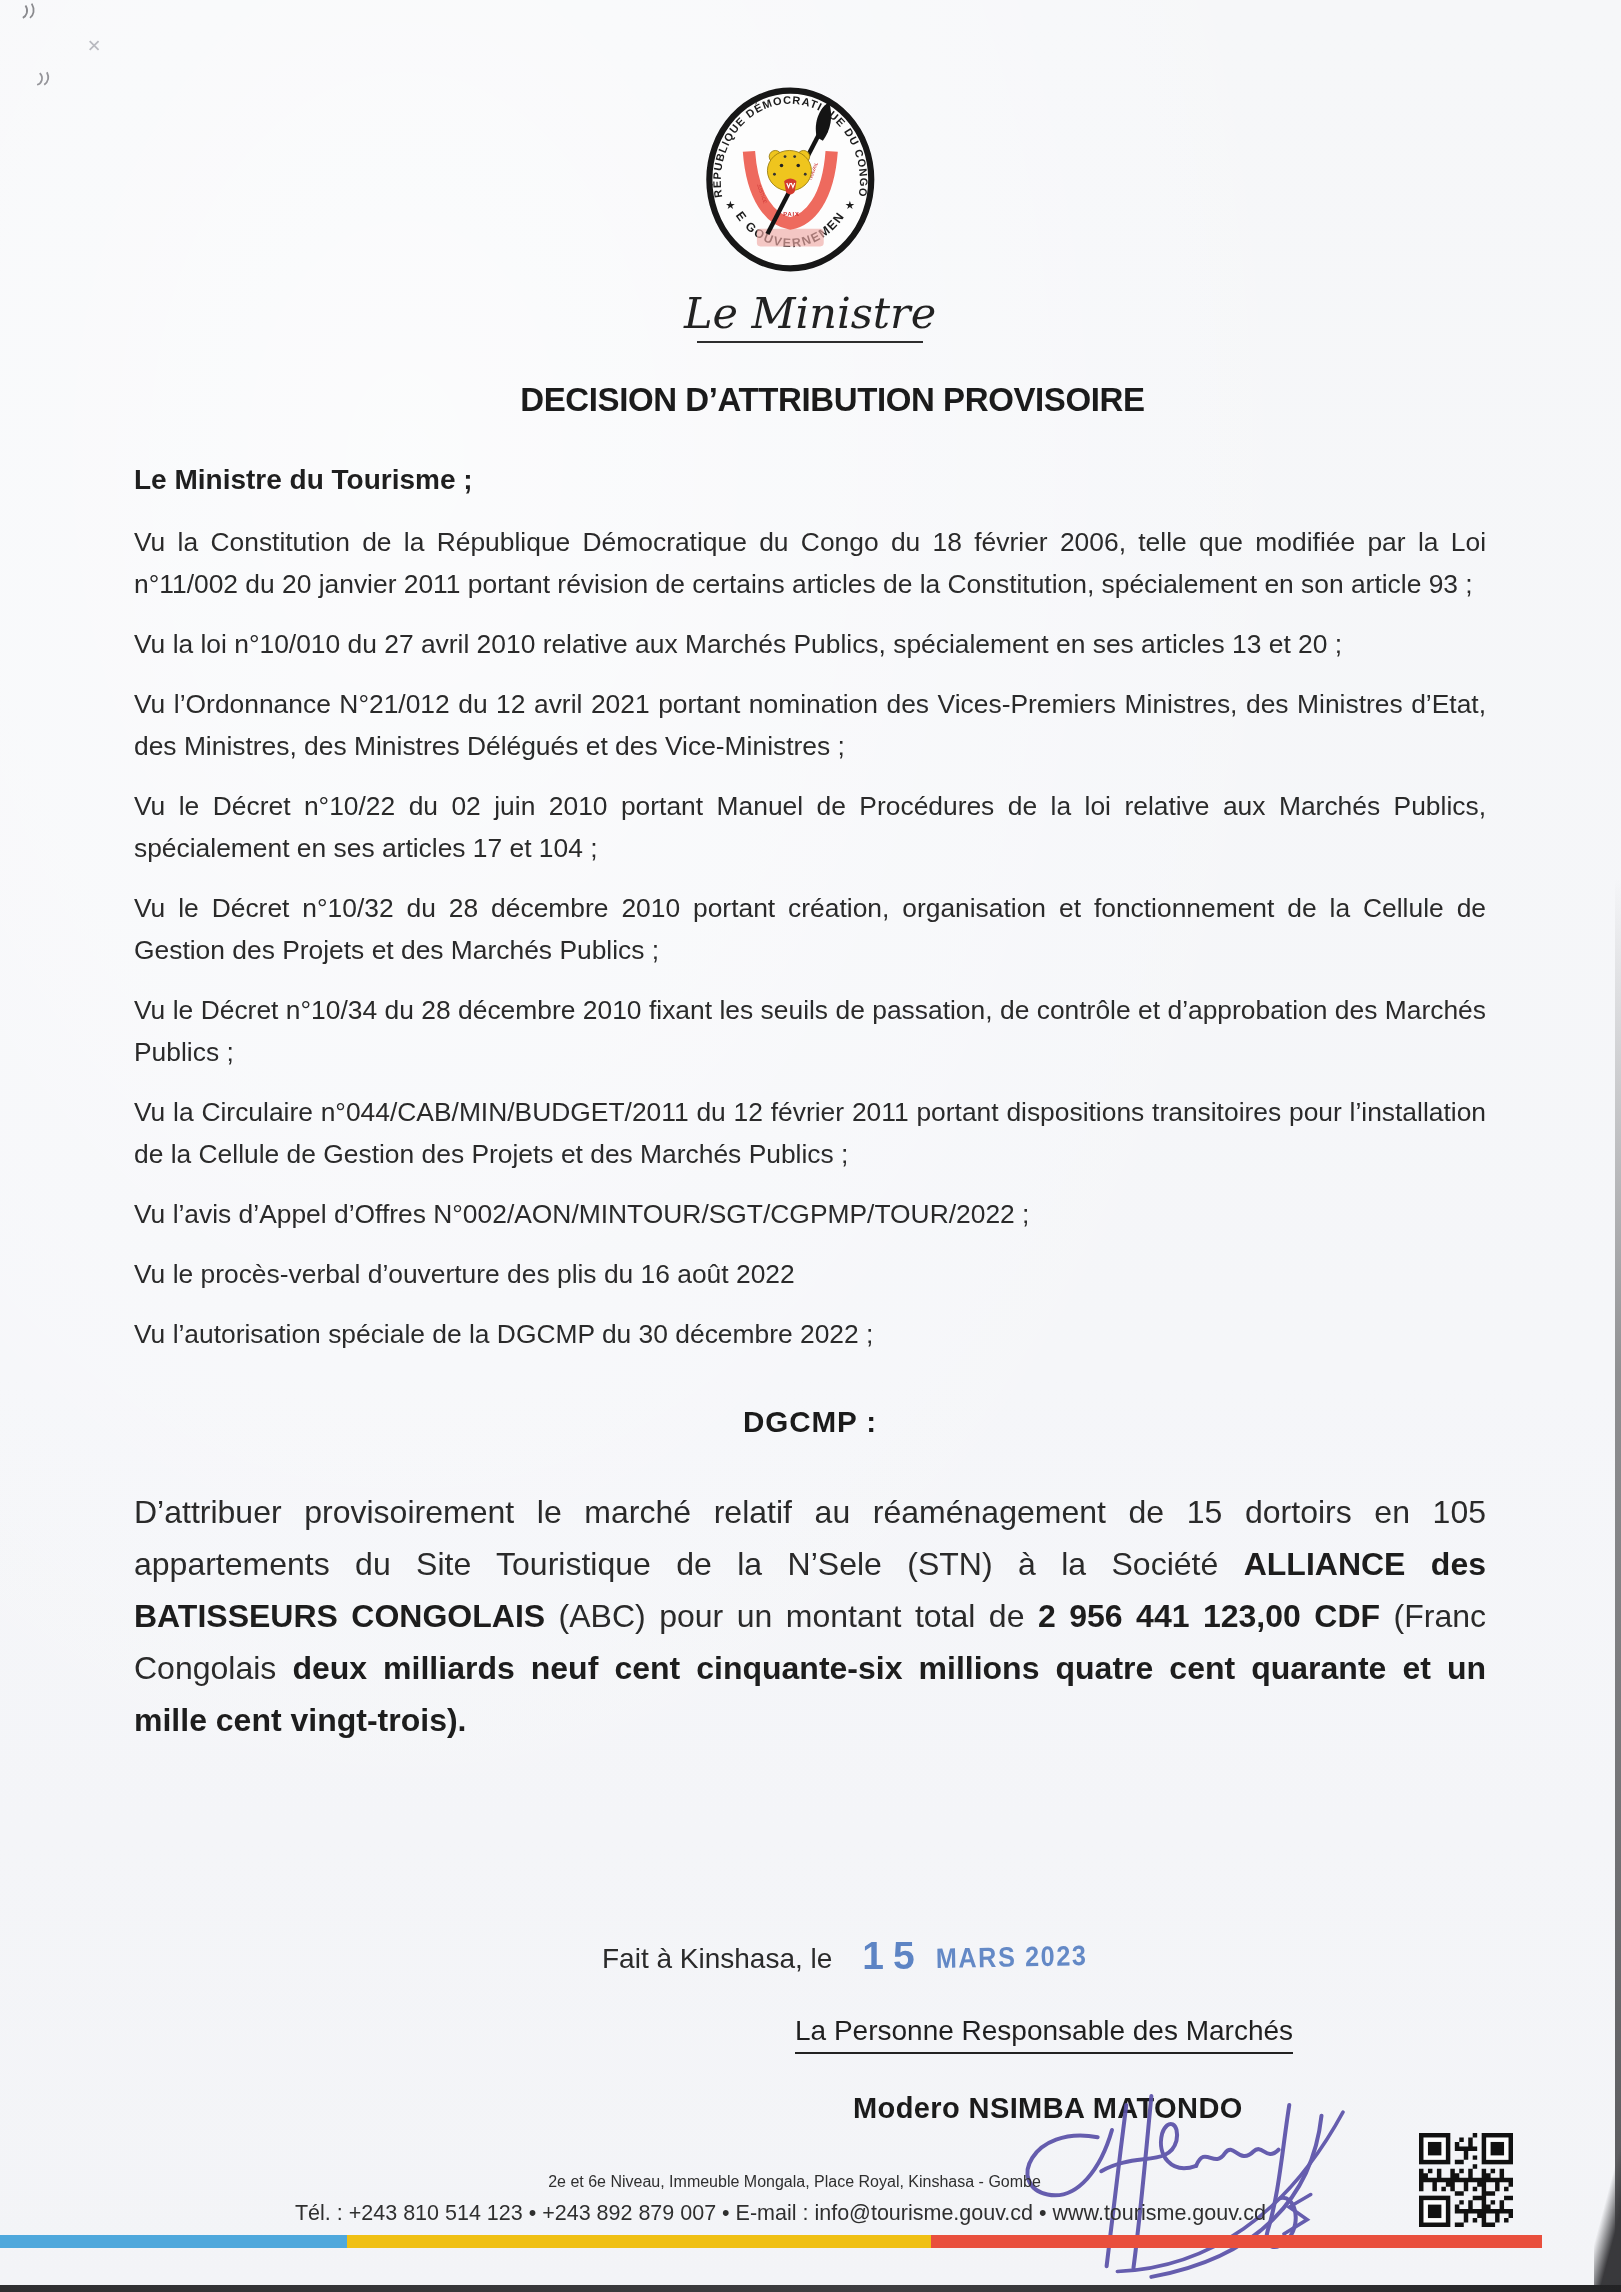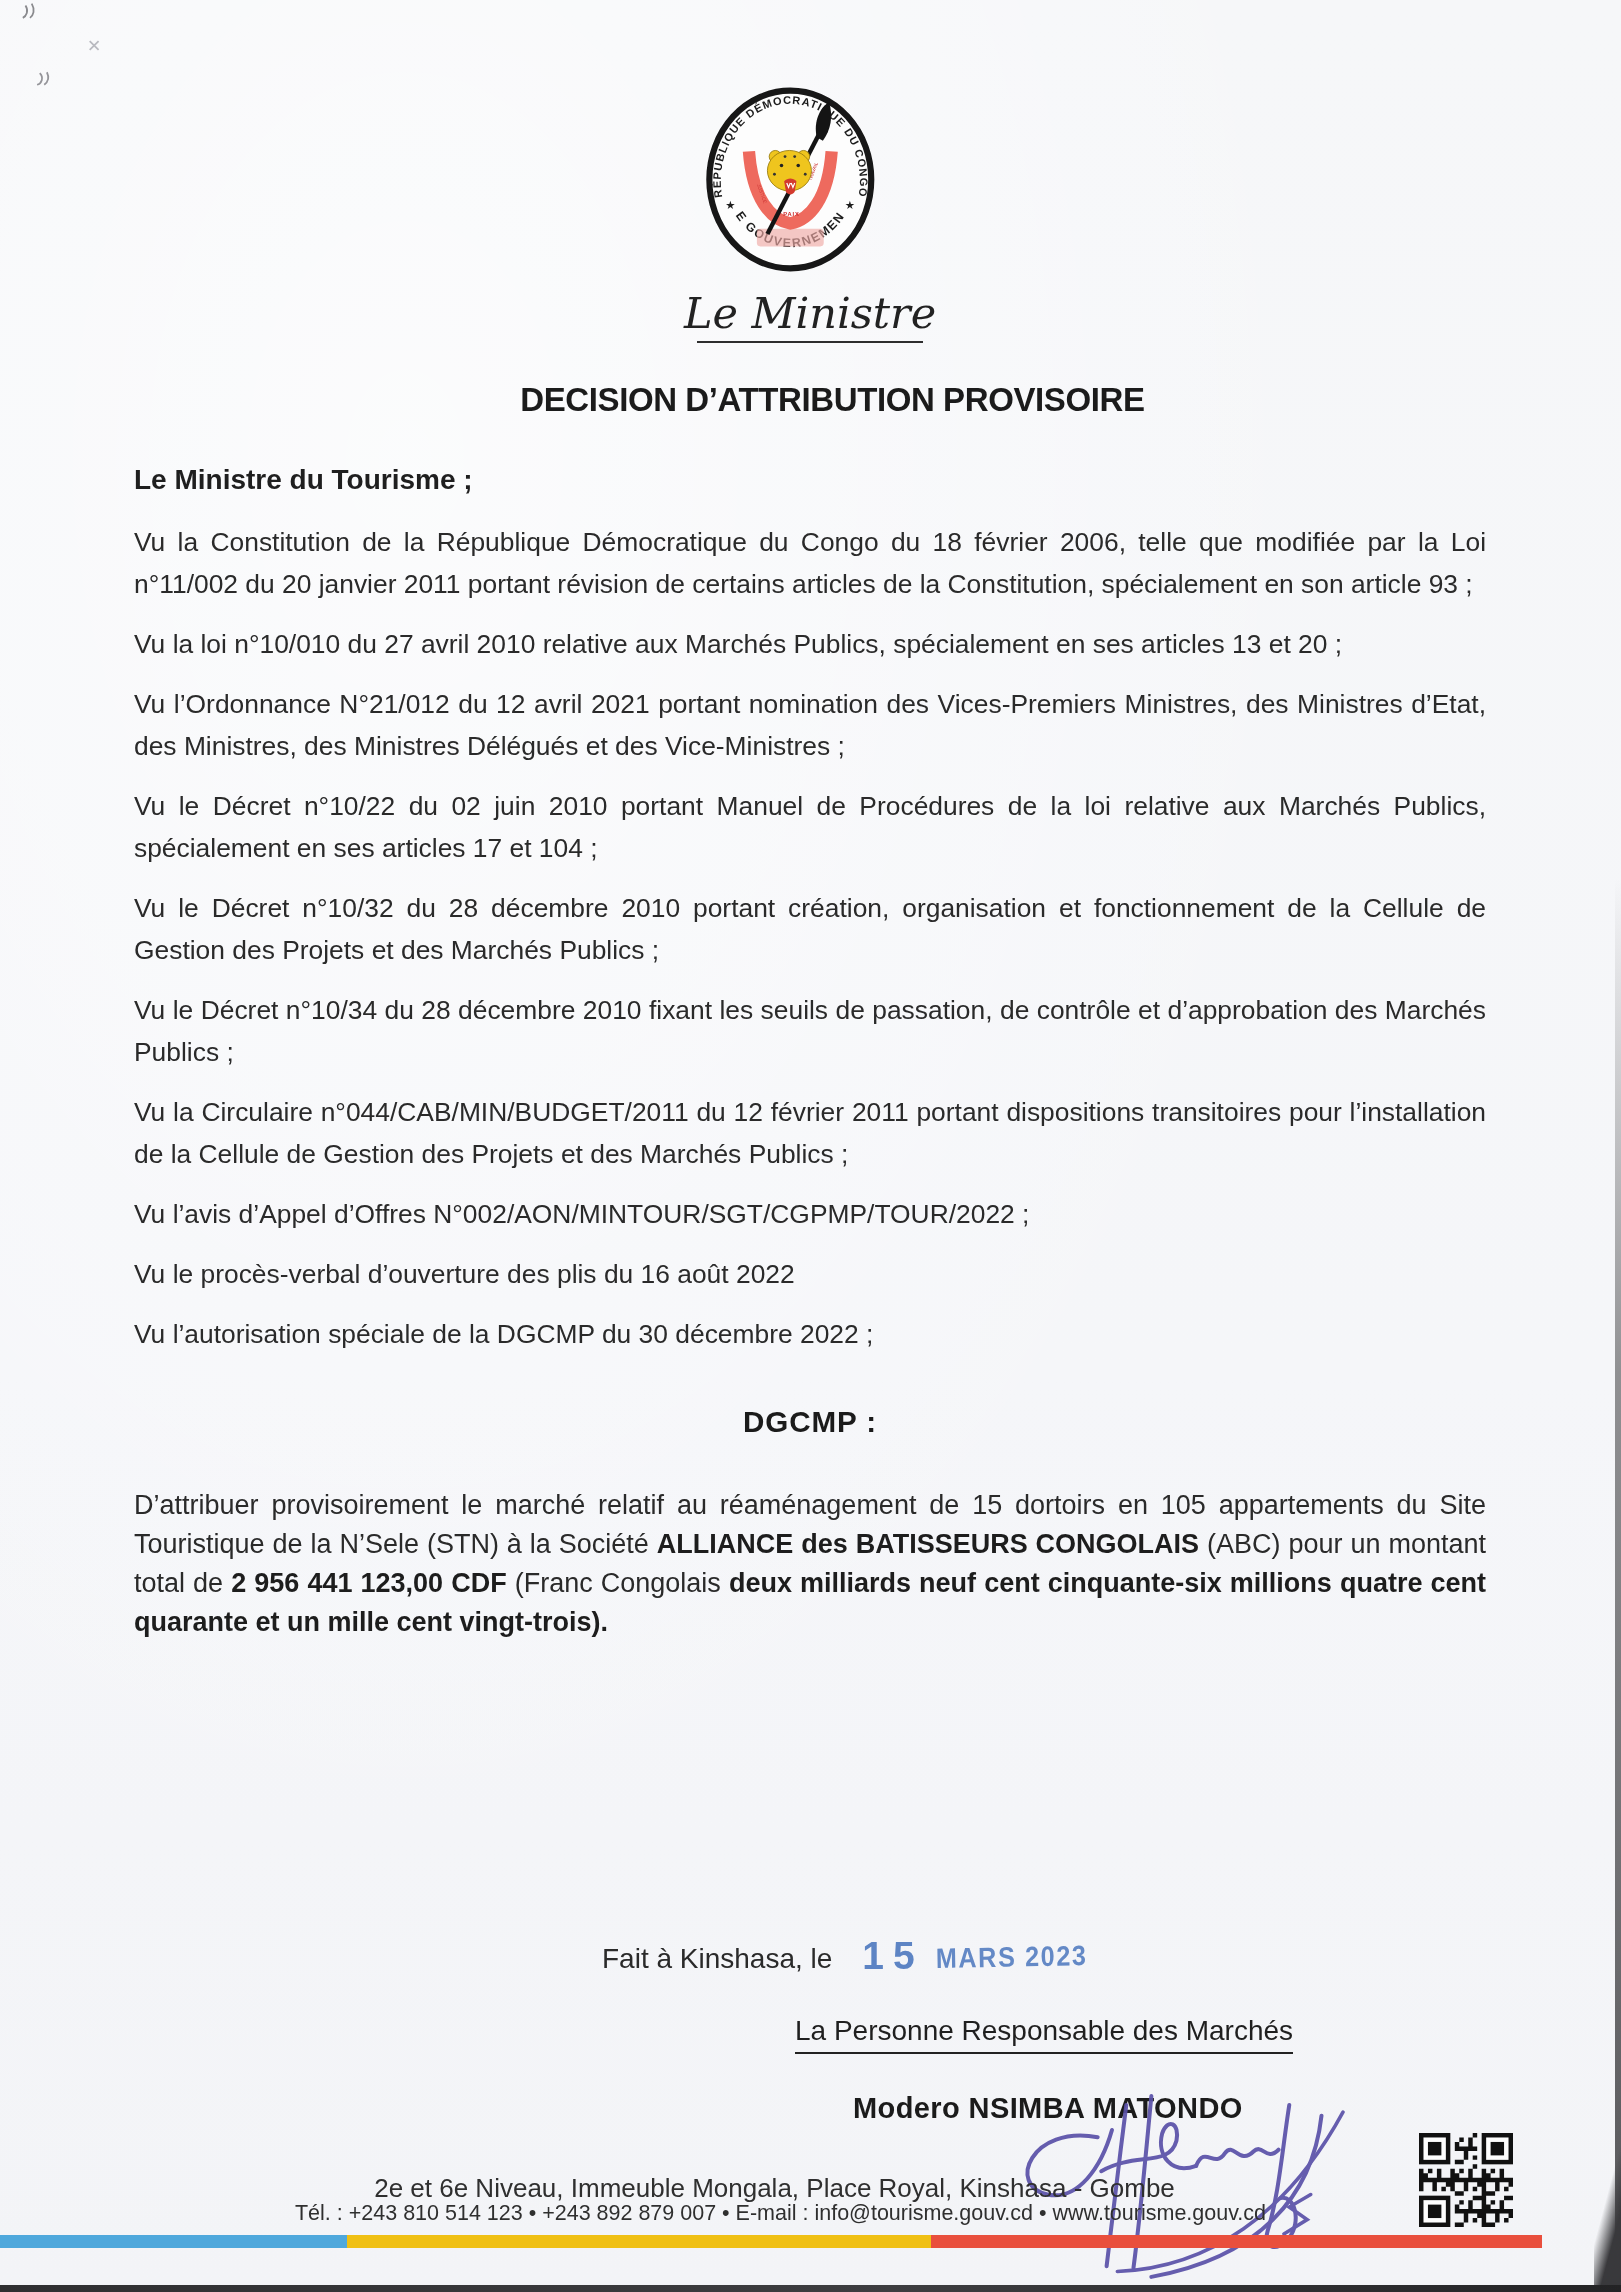--- a/index.html
+++ b/index.html
@@ -14,30 +14,30 @@
   .seal-wrap{margin-top:82px;display:flex;justify-content:center;transform:translateX(-19.7px);}
   .ministry{margin-top:23px;text-align:center;font-size:30px;font-weight:700;color:#1d1d1d;letter-spacing:-0.4px;}
   .script-wrap{margin-top:10.7px;text-align:center;}
   .script{font-family:"DejaVu Serif", serif;font-style:italic;font-size:43px;color:#222;}
   .script-underline{width:226px;border-bottom:2.7px solid #2e2e2e;margin:3.6px auto 0;}
   .doc-title{margin-top:38px;text-align:center;font-size:33px;font-weight:700;color:#1b1b1b;transform:translateX(22.4px);letter-spacing:-0.4px;}
   .salutation{margin-top:45px;font-size:28px;font-weight:700;color:#1f1f1f;}
   .recital{font-size:26.4px;line-height:42px;margin:18px 0 0;text-align:justify;}
   .recital:first-of-type{margin-top:25px;}
   .decide-heading{margin-top:50px;text-align:center;font-size:29.6px;font-weight:700;letter-spacing:0.9px;color:#1b1b1b;}
-  .decision-par{margin-top:47px;font-size:27px;line-height:39px;text-align:justify;}
+  .decision-par{margin-top:47px;font-size:32px;line-height:52px;text-align:justify;}
   .b{font-weight:700;color:#1d1d1d;}
   .fait{position:absolute;left:602px;top:1933px;font-size:28px;white-space:nowrap;}
   .stamp{color:#5d84c4;font-weight:700;}
   .stamp-day{font-size:39px;letter-spacing:9px;margin-left:30px;position:relative;top:0.9px;}
   .stamp-my{display:inline-block;font-size:28px;letter-spacing:1.8px;transform:scaleX(.9) rotate(-1deg);transform-origin:left bottom;margin-left:12.5px;opacity:.95;}
   .signer-title{position:absolute;left:795px;top:2015px;font-size:28px;color:#1f1f1f;border-bottom:2.7px solid #222;padding-bottom:4.5px;white-space:nowrap;}
   .signer-name{position:absolute;left:853px;top:2092px;font-size:29px;font-weight:700;color:#1b1b1b;white-space:nowrap;letter-spacing:0.4px;}
   .signature-svg{position:absolute;left:992px;top:2085px;width:385px;height:202px;}
-  .footer-address{position:absolute;left:0;top:2173px;width:1549px;text-align:center;font-size:26px;color:#2f2f2f;}
+  .footer-address{position:absolute;left:0;top:2173px;width:1549px;text-align:center;font-size:16px;color:#2f2f2f;padding-left:20px;}
   .footer-contacts{position:absolute;left:12px;top:2201px;width:1537px;text-align:center;font-size:21.5px;color:#2f2f2f;}
   .flag-bar{position:absolute;left:0;top:2235px;height:13.4px;width:1542px;display:flex;}
   .flag-blue{width:347px;height:100%;}
   .flag-yellow{width:584px;height:100%;}
   .flag-red{flex:1;height:100%;}
   .qr{position:absolute;left:1419px;top:2133px;width:94px;height:97px;}
   .pen-marks{position:absolute;left:12.5px;top:0;width:107px;height:116px;}
   .scan-right{position:absolute;right:0;top:878px;width:6.3px;height:1415px;background:linear-gradient(180deg,rgba(60,60,62,0) 0%,rgba(60,60,62,.55) 35%,rgba(45,45,48,.8) 100%);}
   .scan-corner{position:absolute;right:0;top:2121px;width:27px;height:172px;background:linear-gradient(105deg,rgba(0,0,0,0) 45%,#39393c 70%);}
   .scan-bottom{position:absolute;left:0;top:2285px;width:100%;height:8px;background:linear-gradient(90deg,#2f2f31,#3d3d40 55%,#232325);}

